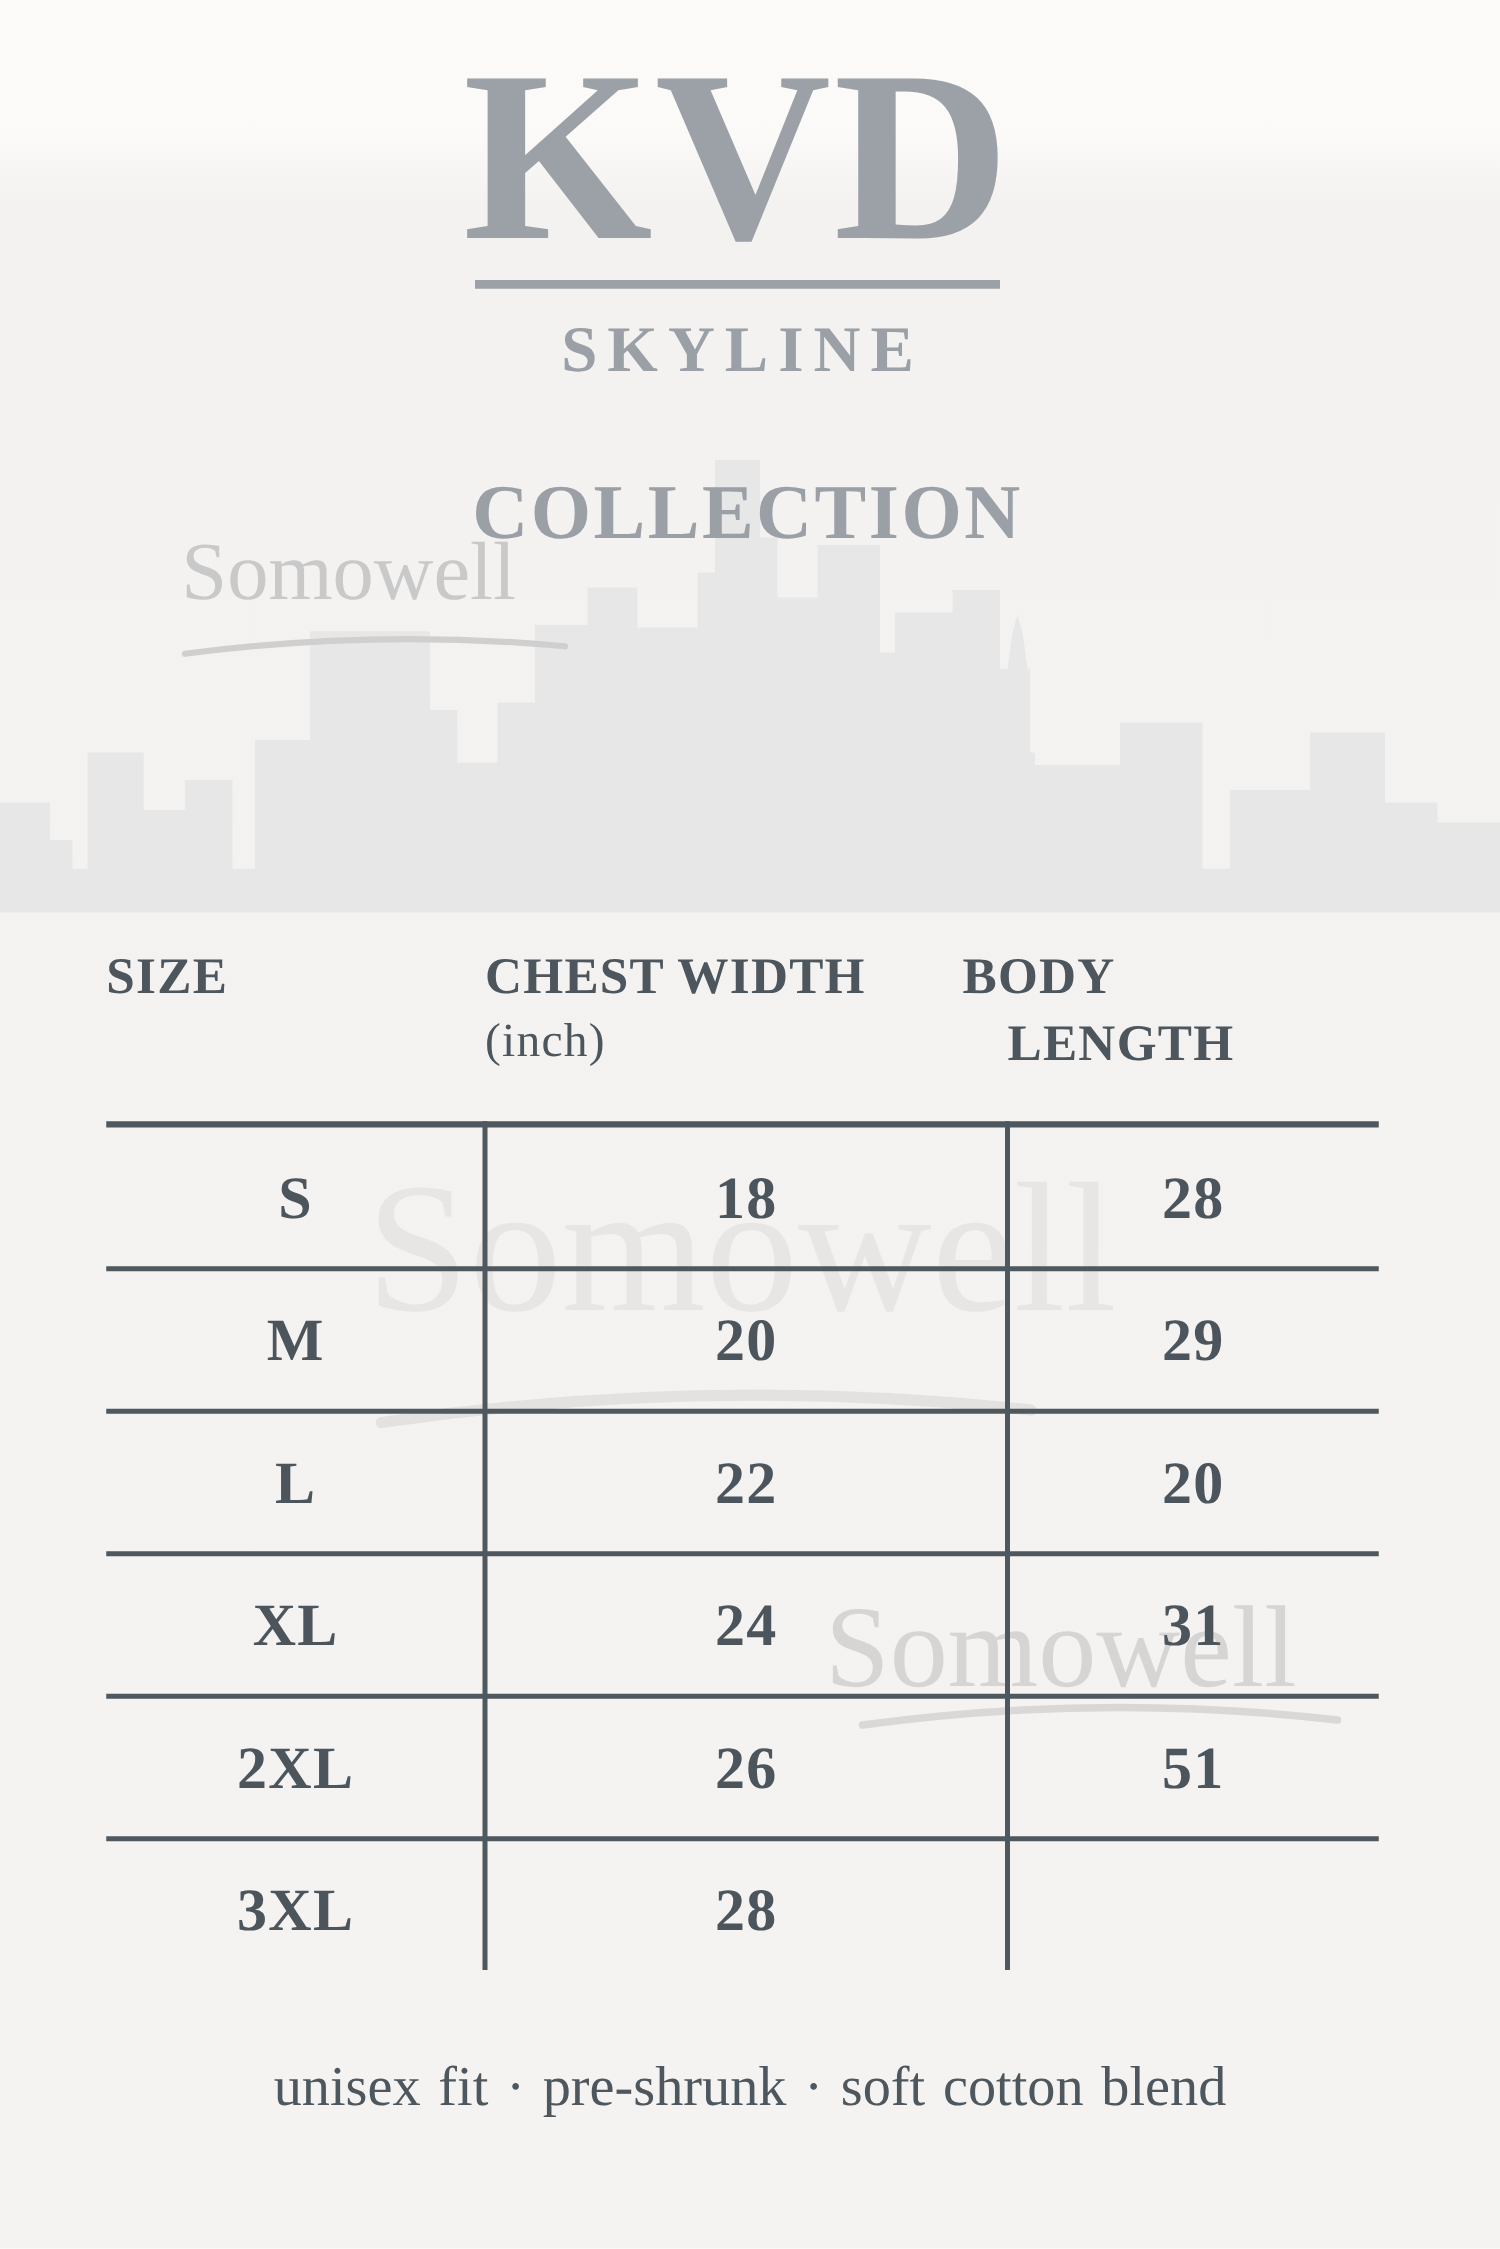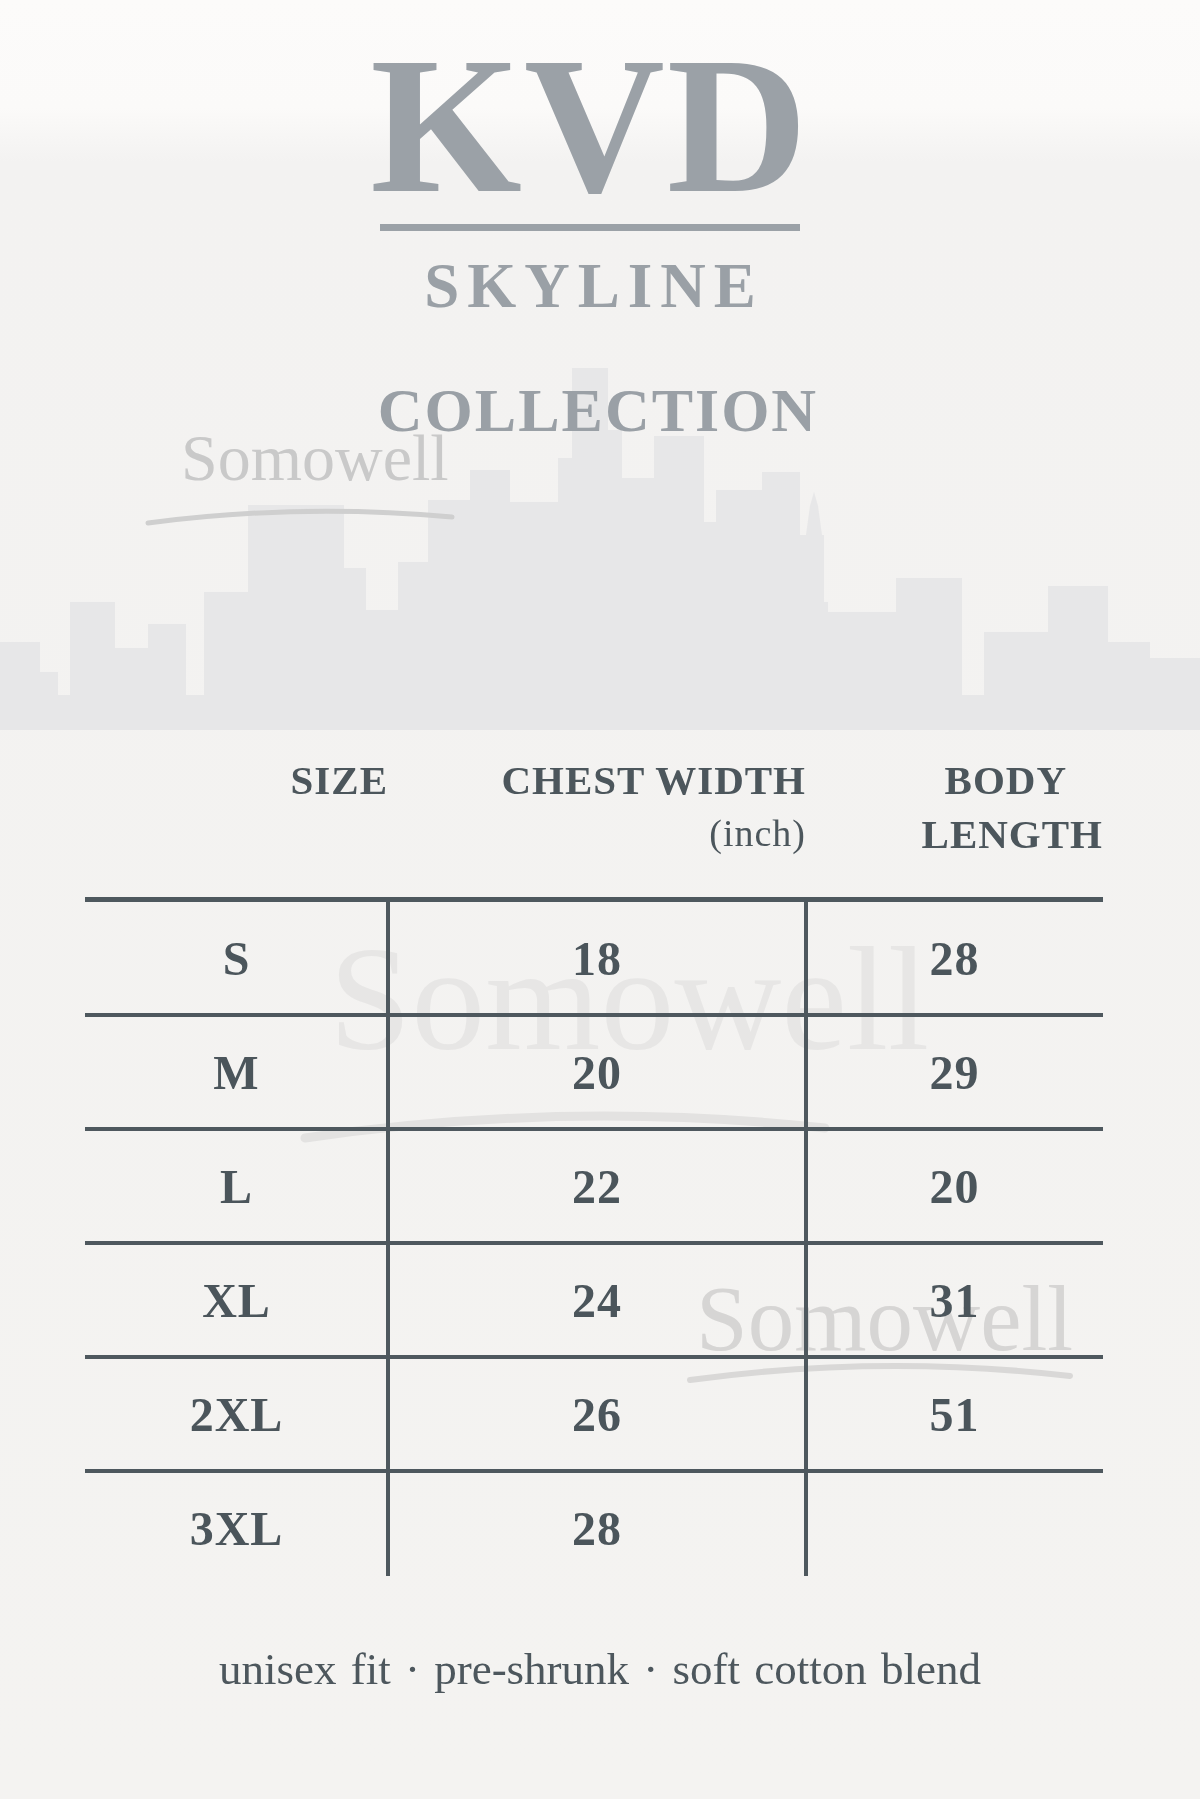--- a/index.html
+++ b/index.html
@@ -15,42 +15,42 @@
     position:absolute;left:0;top:28px;width:1180px;
     text-align:center;font-size:195px;line-height:1;font-weight:700;
     letter-spacing:2px;color:#9ba1a7;z-index:3;
   }
   .brand-rule{
     position:absolute;left:380px;top:224px;width:420px;height:7px;
     background:#9ba1a7;z-index:3;
   }
   .brand-sub1{
     position:absolute;left:6px;top:252px;width:1176px;
-    text-align:center;font-size:63px;line-height:1.1;font-weight:700;
+    text-align:center;font-size:52px;line-height:1.1;font-weight:700;
     letter-spacing:8px;color:#9aa0a6;z-index:3;
   }
   .brand-sub2{
     position:absolute;left:0;top:376px;width:1196px;
     text-align:center;font-size:62px;line-height:1.1;font-weight:700;
     letter-spacing:2px;color:#9aa0a6;z-index:3;
   }
   
   .skyline{position:absolute;left:0;top:340px;width:1200px;height:400px;z-index:1;}
   
-  .wm{position:absolute;line-height:1;z-index:2;white-space:nowrap;margin-left:36px;}
+  .wm{position:absolute;line-height:1;z-index:2;white-space:nowrap;}
   .wm-topleft{left:145px;top:425px;font-size:66px;color:#c9c9c9;}
   .wm-center{left:293px;top:925px;font-size:148px;color:#e7e6e5;}
   .wm-right{left:660px;top:1272px;font-size:93px;color:#d6d5d4;}
   .wm-arc{position:absolute;z-index:2;}
   .wm-arc-topleft{left:140px;top:505px;}
   .wm-arc-center{left:300px;top:1098px;}
   .wm-arc-right{left:685px;top:1350px;}
   
   .th{
-    position:absolute;text-align:right;font-weight:700;color:#4c565c;
+    position:absolute;text-align:left;font-weight:700;color:#4c565c;
     font-size:41px;line-height:1;letter-spacing:1px;z-index:4;
   }
   .th-size{left:85px;top:760px;width:303px;}
   .th-chest{left:388px;top:760px;width:418px;}
   .th-inch{left:388px;top:814px;width:418px;font-weight:400;font-size:38px;}
   .th-body{left:770px;top:760px;width:297px;}
   .th-length{left:806px;top:814px;width:297px;}
   
   .tline{position:absolute;background:#4e585e;z-index:4;}
   .t-top{left:85px;top:897px;width:1018px;height:5px;}

